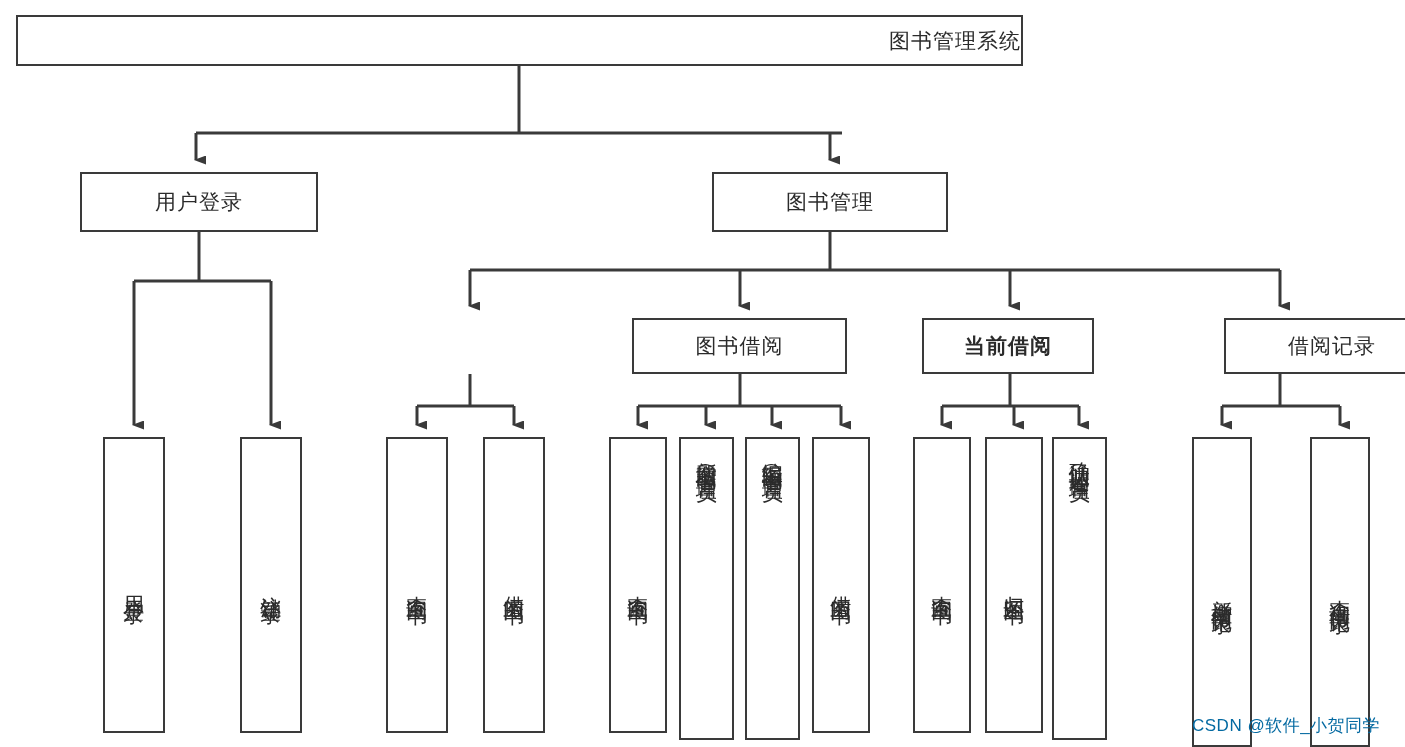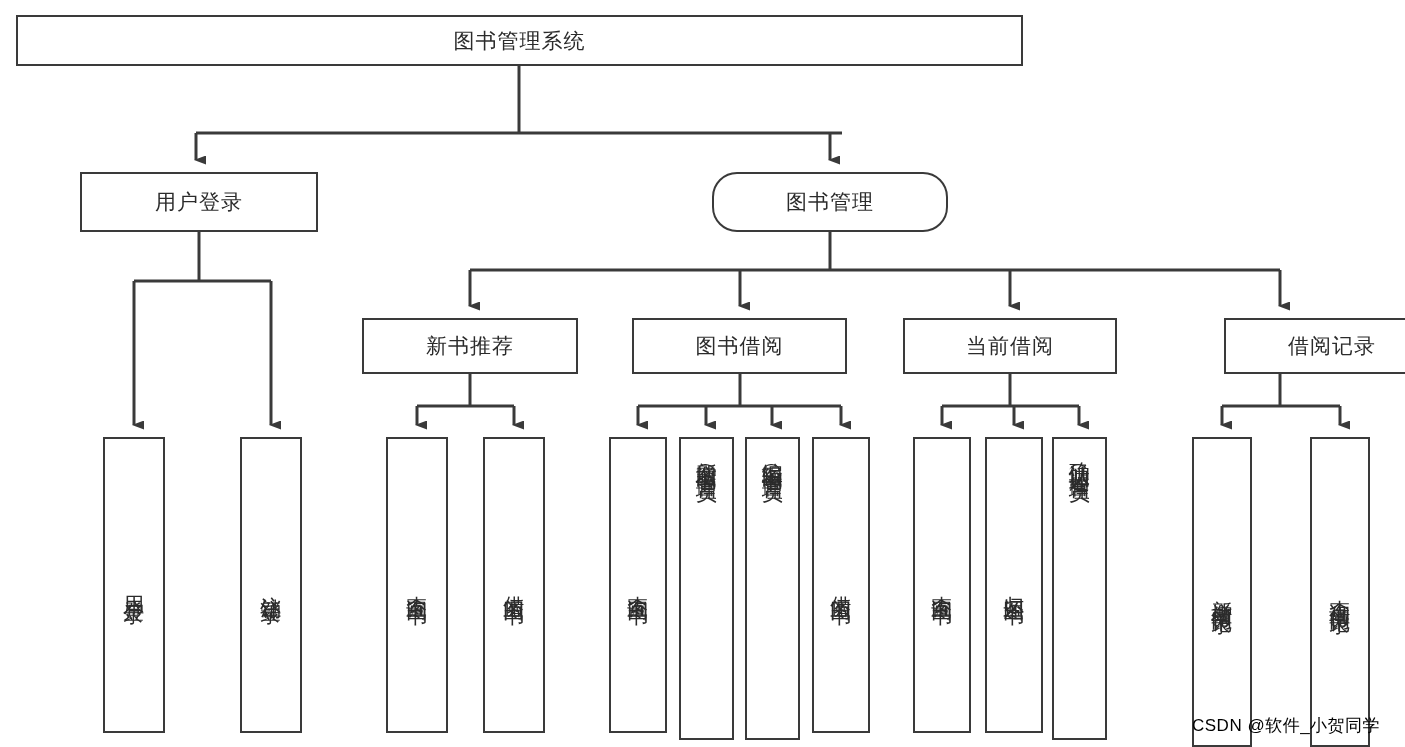--- a/index.html
+++ b/index.html
@@ -54,21 +54,21 @@
     white-space: nowrap;
     color: #2b2b2b;
   }
   .node.vert.centered {
     align-items: center;
     padding-top: 0;
   }
   .watermark {
     position: absolute;
     font-size: 17px;
-    color: #000000;
+    color: #0369a1;
     white-space: nowrap;
     letter-spacing: 0.5px;
   }
 </style>
 </head>
 <body>
 
 <div id="canvas">
 
   <svg id="edges" viewBox="0 0 1405 747" width="1405" height="747" xmlns="http://www.w3.org/2000/svg">
@@ -114,38 +114,35 @@
       <path d="M1014,406 L1014,425" marker-end="url(#arw)"></path>
       <path d="M1079,406 L1079,425" marker-end="url(#arw)"></path>
 
       <path d="M1280,374 L1280,406"></path>
       <path d="M1222,406 L1340,406"></path>
       <path d="M1222,406 L1222,425" marker-end="url(#arw)"></path>
       <path d="M1340,406 L1340,425" marker-end="url(#arw)"></path>
     </g>
   </svg>
 
-  <div class="node horiz" style="left:16px;top:15px;width:1007px;height:51px;">
+  <div class="node horiz" style="left:16px;top:15px;width:1007px;height:51px;justify-content:flex-end;">
     <span>图书管理系统</span>
   </div>
 
   <div class="node horiz" style="left:80px;top:172px;width:238px;height:60px;">
     <span>用户登录</span>
   </div>
-  <div class="node horiz" style="left:712px;top:172px;width:236px;height:60px;border-radius:25px;">
+  <div class="node horiz" style="left:712px;top:172px;width:236px;height:60px;">
     <span>图书管理</span>
   </div>
 
-  <div class="node horiz" style="left:362px;top:318px;width:216px;height:56px;">
-    <span>新书推荐</span>
-  </div>
   <div class="node horiz" style="left:632px;top:318px;width:215px;height:56px;justify-content:center;">
     <span>图书借阅</span>
   </div>
-  <div class="node horiz" style="left:903px;top:318px;width:214px;height:56px;">
+  <div class="node horiz" style="left:922px;top:318px;width:172px;height:56px;font-weight:bold;">
     <span>当前借阅</span>
   </div>
   <div class="node horiz" style="left:1224px;top:318px;width:216px;height:56px;">
     <span>借阅记录</span>
   </div>
 
   <div class="node vert centered" style="left:103px;top:437px;width:62px;height:296px;">
     <span class="vlabel">用户登录</span>
   </div>
   <div class="node vert centered" style="left:240px;top:437px;width:62px;height:296px;">

